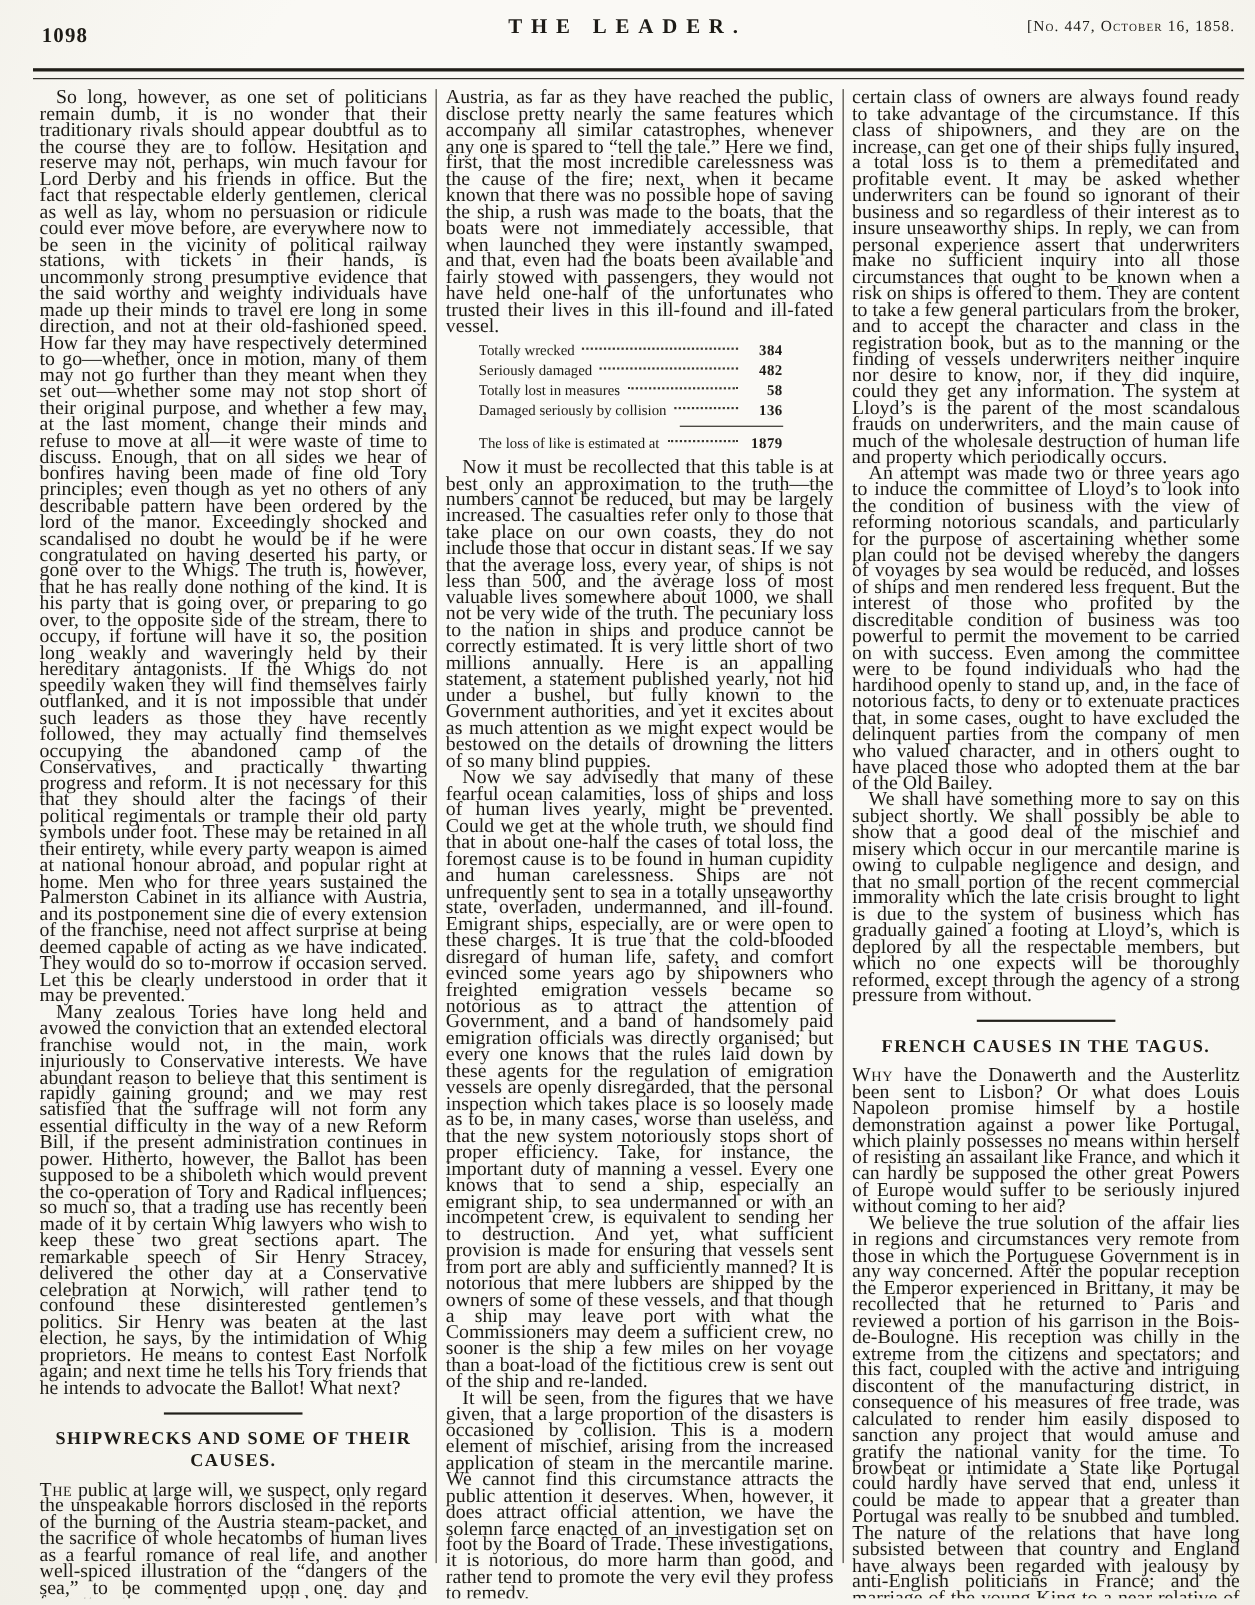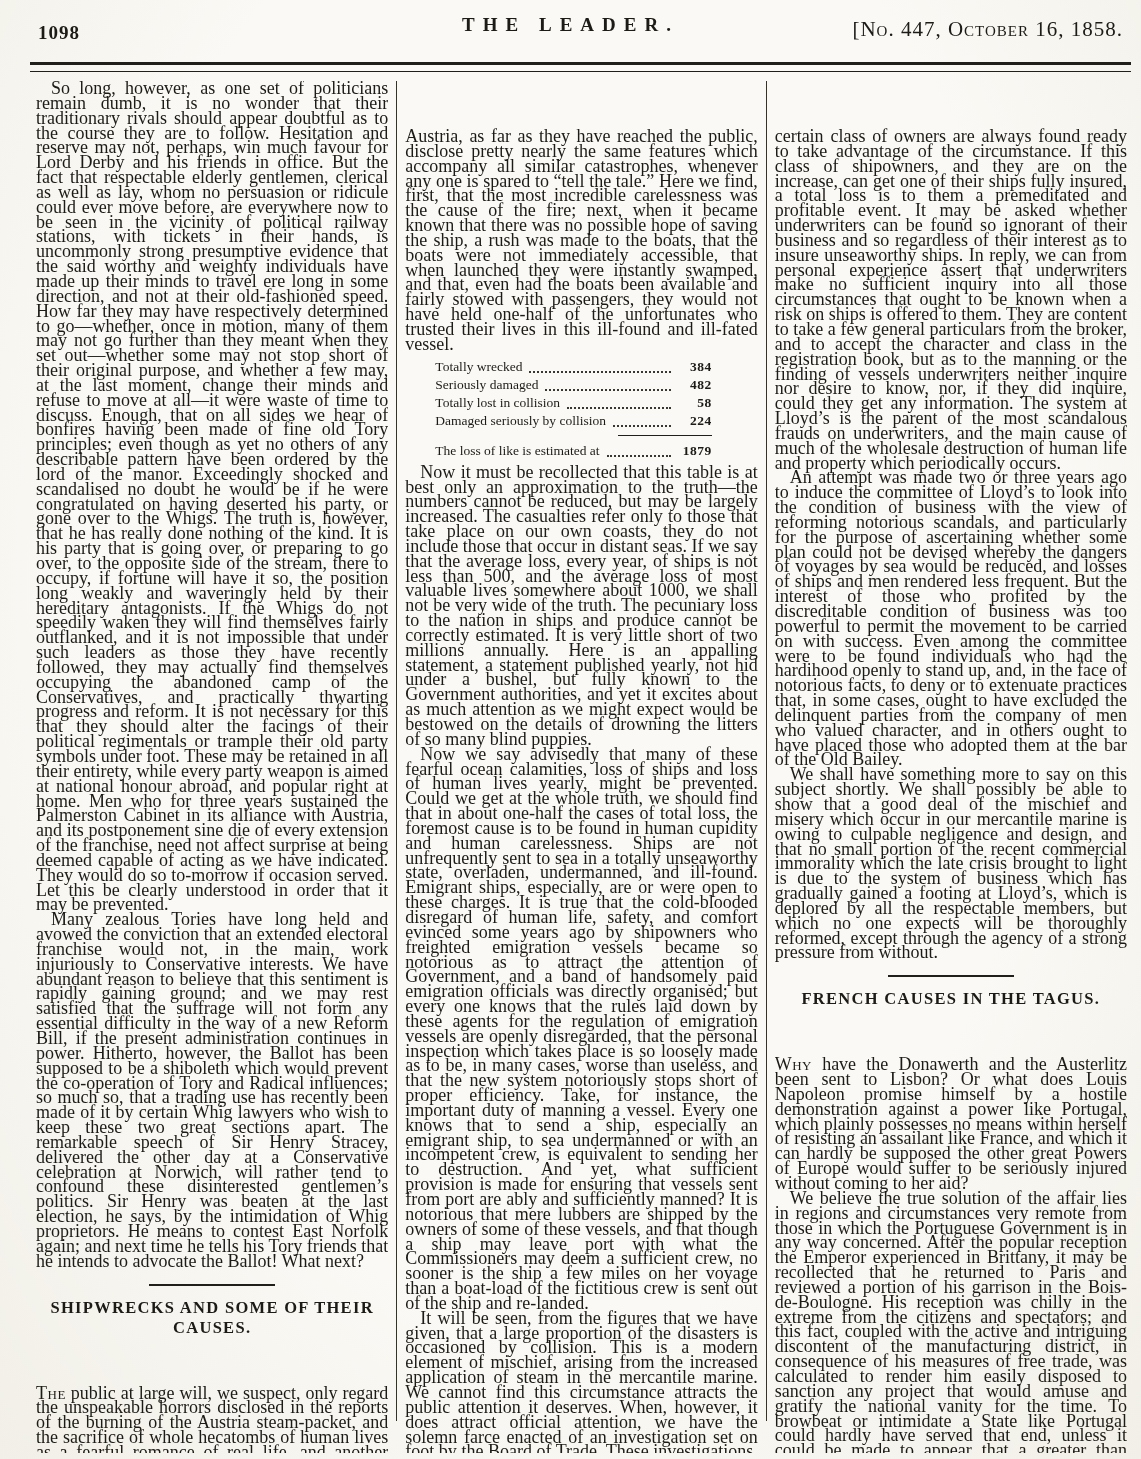--- a/index.html
+++ b/index.html
@@ -10,32 +10,32 @@
     background:#f8f7f2;
     background-image:radial-gradient(ellipse at 50% 40%, #faf9f5 60%, #f1efe7 100%);
     font-family:"Liberation Serif", serif;
     color:#1d1b16;
     overflow:hidden;
     box-sizing:border-box;
   }
   .hdr{position:relative;height:46px;padding-top:16px;}
   .hdr .pageno{position:absolute;left:38px;top:22px;font-size:19px;font-weight:bold;letter-spacing:1px;}
   .hdr .masthead{position:absolute;left:0;right:0;top:14px;text-align:center;font-size:19px;font-weight:bold;letter-spacing:8px;}
-  .hdr .issue{position:absolute;right:18px;top:17px;font-size:21px;font-variant:small-caps;letter-spacing:1px;}
+  .hdr .issue{position:absolute;right:18px;top:17px;font-size:14px;font-variant:small-caps;letter-spacing:1px;}
   .head-rule{margin:0 10px 0 30px;height:6px;border-top:3px solid #211f19;border-bottom:1px solid #211f19;}
   .columns{display:flex;padding:9px 14px 0 36px;align-items:stretch;}
   .col{width:356px;height:1372px;overflow:hidden;}
   .vrule{width:1px;background:#35322a;margin:0 8px;height:1340px;}
   p.para{margin:0;text-align:justify;font-size:18px;line-height:14.85px;text-indent:15px;}
-  p.para.noindent{text-indent:0;margin-top:48px;}
+  p.para.noindent{text-indent:0;}
   .lead{font-variant:small-caps;letter-spacing:.5px;}
   .art-head{margin:12px 6px 9px;text-align:center;font-size:16.5px;line-height:20px;font-weight:bold;letter-spacing:1.3px;text-indent:0;}
   .divider{width:126px;height:2px;background:#211f19;margin:15px auto 4px;}
   .wtable{margin:6px 0 5px 30px;font-size:13.5px;}
-  .trow{display:flex;align-items:flex-end;line-height:18px;padding-right:46px;}
+  .trow{display:flex;align-items:center;line-height:18px;padding-right:46px;}
   .tlabel{white-space:nowrap;}
   .tdots{flex:1;border-bottom:2px dotted #3a372f;margin:0 5px 3px 7px;min-width:20px;}
   .tval{min-width:36px;text-align:right;font-weight:bold;letter-spacing:.5px;}
   .trule{width:94px;height:1px;background:#211f19;margin:5px 46px 6px auto;}
   .trow.total{margin-top:3px;}
 </style>
 </head>
 <body>
 
 <div class="page">
@@ -67,28 +67,28 @@
           <span class="tlabel">Totally wrecked</span>
           <span class="tdots"></span>
           <span class="tval">384</span>
         </div>
         <div class="trow">
           <span class="tlabel">Seriously damaged</span>
           <span class="tdots"></span>
           <span class="tval">482</span>
         </div>
         <div class="trow">
-          <span class="tlabel">Totally lost in collision</span>
+          <span class="tlabel">Totally lost in measures</span>
           <span class="tdots"></span>
           <span class="tval">58</span>
         </div>
         <div class="trow">
           <span class="tlabel">Damaged seriously by collision</span>
           <span class="tdots"></span>
-          <span class="tval">224</span>
+          <span class="tval">136</span>
         </div>
         <div class="trule"></div>
         <div class="trow total">
           <span class="tlabel">The loss of like is estimated at</span>
           <span class="tdots"></span>
           <span class="tval">1879</span>
         </div>
       </div>
 
       <p class="para">Now it must be recollected that this table is at best only an approximation to the truth—the numbers cannot be reduced, but may be largely increased. The casualties refer only to those that take place on our own coasts, they do not include those that occur in distant seas. If we say that the average loss, every year, of ships is not less than 500, and the average loss of most valuable lives somewhere about 1000, we shall not be very wide of the truth. The pecuniary loss to the nation in ships and produce cannot be correctly estimated. It is very little short of two millions annually. Here is an appalling statement, a statement published yearly, not hid under a bushel, but fully known to the Government authorities, and yet it excites about as much attention as we might expect would be bestowed on the details of drowning the litters of so many blind puppies.</p>

